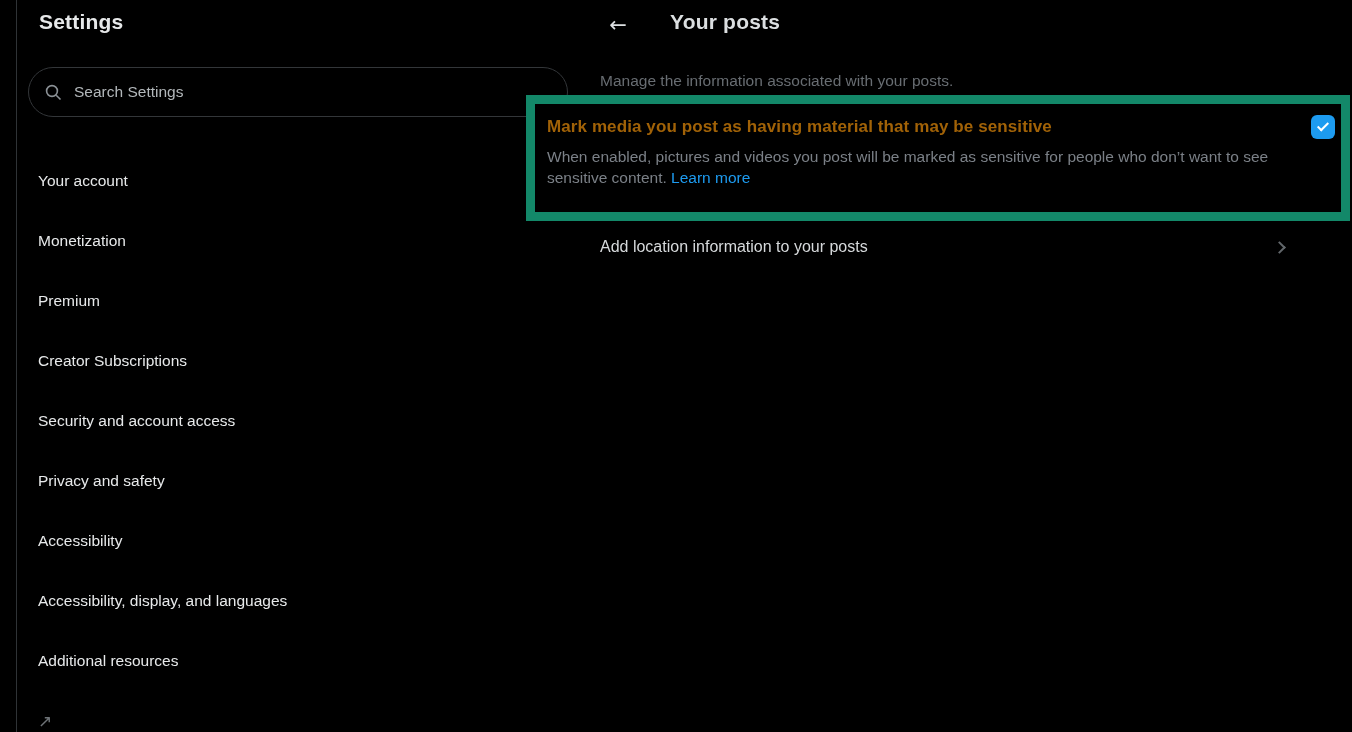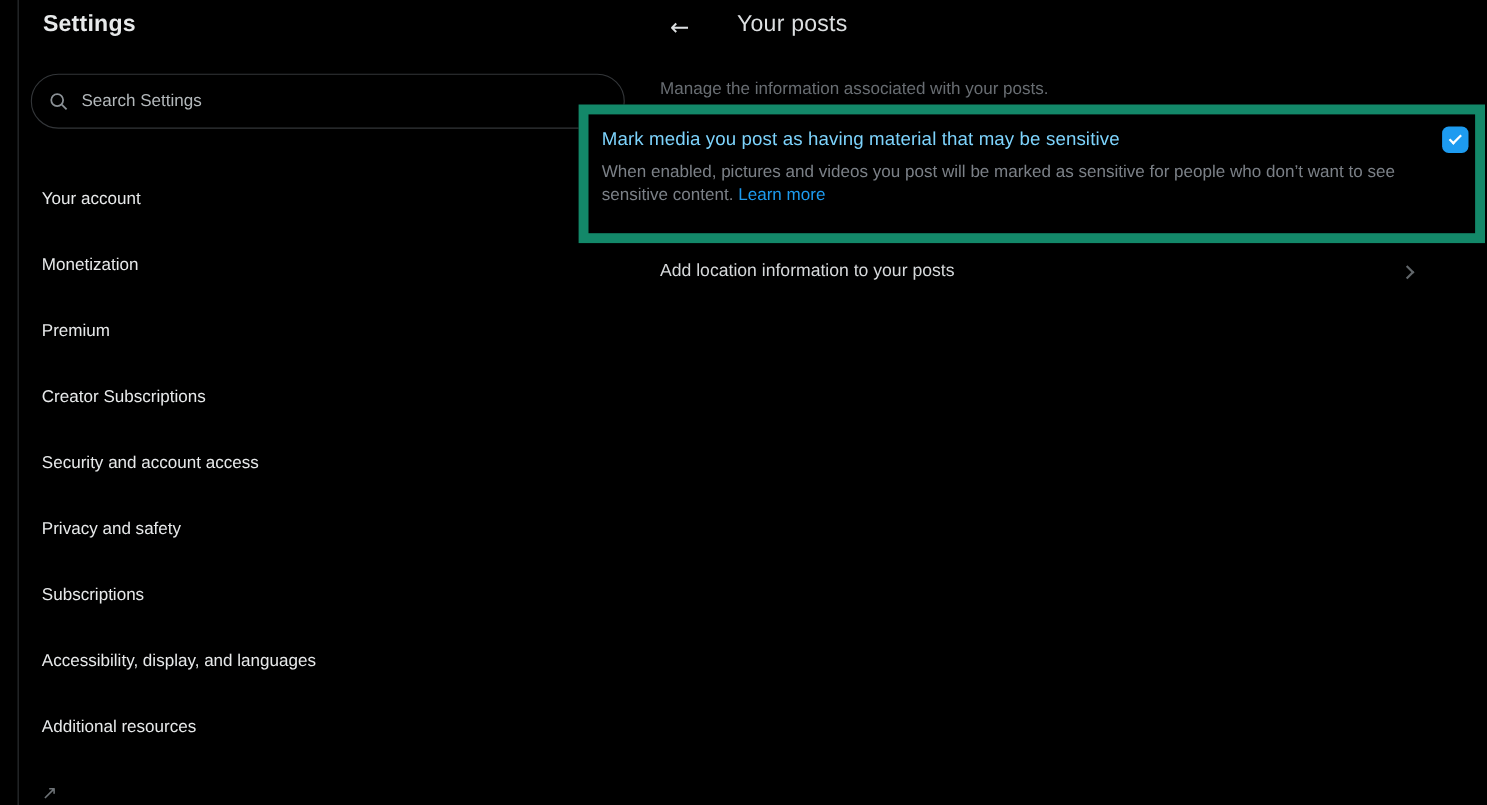--- a/index.html
+++ b/index.html
@@ -56,21 +56,21 @@
   
   .main { position:absolute; left:579px; top:0; right:0; bottom:0; background:#000; }
   .back-btn {
     position:absolute; left:22px; top:8px; width:34px; height:34px;
     display:flex; align-items:center; justify-content:center;
     font-family:"DejaVu Sans",sans-serif;
     font-size:21px; color:#dcdfe1; cursor:pointer;
   }
   .main-title {
     position:absolute; left:91px; top:10px;
-    font-size:21px; font-weight:400; color:#dcdfe1; letter-spacing:0.2px;
+    font-size:21px; font-weight:700; color:#dcdfe1; letter-spacing:0.2px;
   }
   .main-subtitle {
     position:absolute; left:21px; top:72px;
     font-size:15.5px; color:#686d72;
   }
   .row-location {
     position:absolute; left:0; right:0; top:222px; height:50px;
     display:flex; align-items:center;
     padding:0 68px 0 21px; cursor:pointer;
   }
@@ -80,21 +80,21 @@
   
   .highlight {
     position:absolute; left:526px; top:95px; width:824px; height:126px;
     border:9px solid #138869; background:#000;
     z-index:10;
     padding:11px 6px 0 12px;
   }
   .hl-titlerow { display:flex; align-items:flex-start; }
   .hl-title {
     flex:1 1 auto;
-    font-size:17px; font-weight:400; color:#7dd3fc;
+    font-size:17px; font-weight:700; color:#a16207;
     line-height:24px; letter-spacing:0.1px;
   }
   .checkbox {
     flex:0 0 auto; width:24px; height:24px; margin-left:12px;
     border-radius:6px; background:#1d9bf0;
     display:flex; align-items:center; justify-content:center;
     cursor:pointer;
   }
   .checkbox .tick {
     display:none;
@@ -156,21 +156,21 @@
 
   </div>
 
   <div class="nav-item">
     <span class="nav-label">Privacy and safety</span>
     <span class="chev"></span>
 
   </div>
 
   <div class="nav-item">
-    <span class="nav-label">Subscriptions</span>
+    <span class="nav-label">Accessibility</span>
     <span class="chev"></span>
 
   </div>
 
   <div class="nav-item">
     <span class="nav-label">Accessibility, display, and languages</span>
     <span class="chev"></span>
 
   </div>
 

